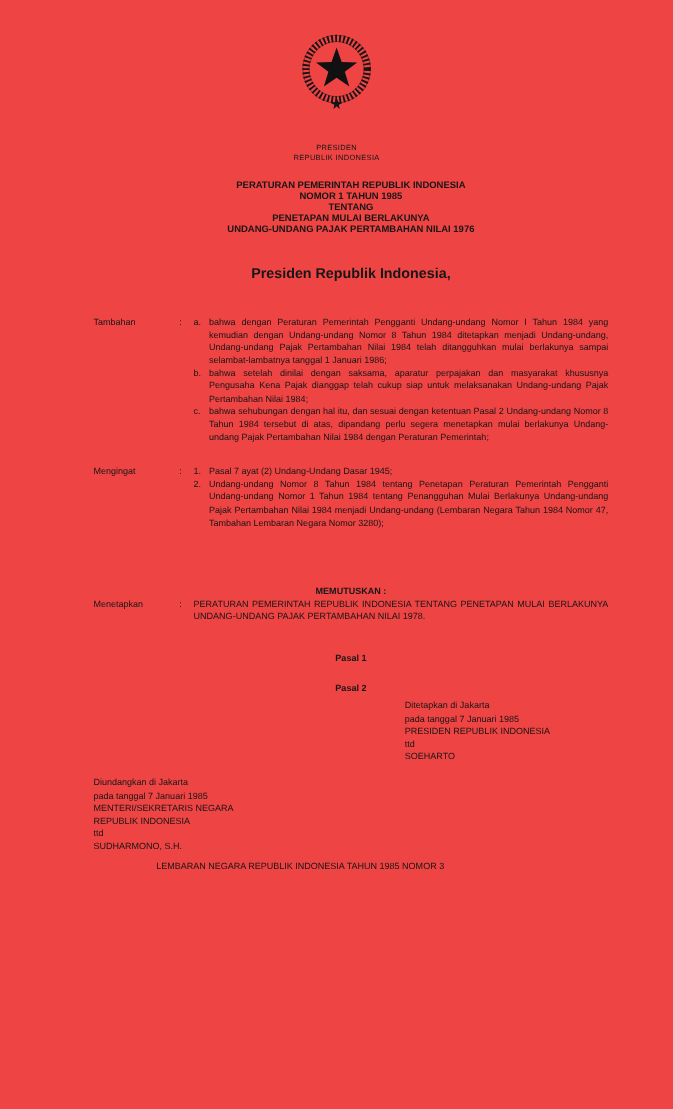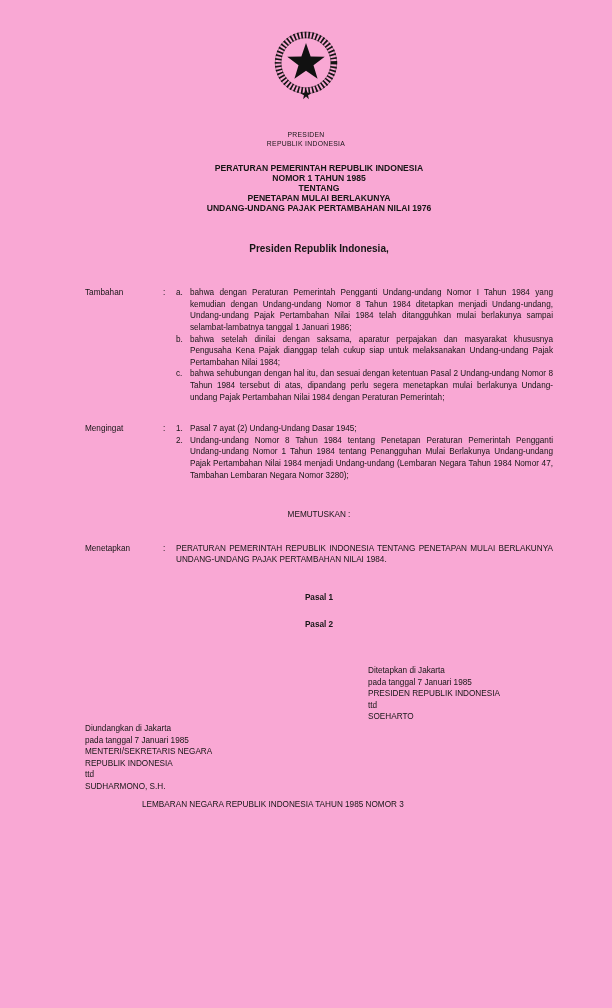--- a/index.html
+++ b/index.html
@@ -1,52 +1,52 @@
 <!DOCTYPE html>
 <html><head>
 <meta charset="utf-8">
 <style>
   * { margin: 0; padding: 0; box-sizing: border-box; }
   html, body { width: 612px; background: #ffffff; }
   body { height: 1008px; overflow: hidden; }
   .page {
     position: relative;
     width: 612px; height: 1008px;
-    background: #f9a8d4;
+    background: #ef4444;
     color: #161616;
     font-family: "Liberation Sans", sans-serif;
     font-size: 8.2px;
     line-height: 11.6px;
   }
   .emblem-wrap { padding-top: 26px; text-align: center; }
   .emblem-wrap svg { display: inline-block; }
   .agency { margin-top: 10px; text-align: center; font-size: 6.8px; line-height: 9.5px; letter-spacing: 0.3px; }
   .content { margin-left: 85px; margin-right: 59px; }
   .title-block { margin-top: 14px; text-align: center; font-weight: bold; font-size: 8.6px; line-height: 10.2px; }
-  .salutation { margin-top: 29px; text-align: center; font-weight: bold; font-size: 10px; }
+  .salutation { margin-top: 29px; text-align: center; font-weight: bold; font-size: 13px; }
   .clause { display: flex; align-items: flex-start; }
   .clause-menimbang { margin-top: 33px; }
   .clause-mengingat { margin-top: 20px; }
-  .clause-menetapkan { margin-top: 22px; }
+  .clause-menetapkan { }
   .clause-label { width: 78px; flex: none; }
   .clause-colon { width: 13px; flex: none; }
   .clause-body { flex: 1; }
   .li { display: flex; align-items: flex-start; }
   .li-marker { width: 14px; flex: none; }
   .li-text { flex: 1; text-align: justify; }
   .menetapkan-text { flex: 1; text-align: justify; }
   .center-head { text-align: center; }
-  .memutuskan { margin-top: 28px; }
+  .memutuskan { margin-top: 51px; font-weight: bold; }
   .pasal-head { font-weight: bold; }
   .pasal1-head { margin-top: 26px; }
   .pasal2-head { margin-top: 16px; }
   .para { margin-top: 8px; text-align: justify; }
   .para div { text-align: justify; }
-  .sig-right { margin-top: 34px; margin-left: 283px; }
-  .sig-left { margin-top: 0; }
+  .sig-right { margin-top: 4px; margin-left: 283px; }
+  .sig-left { margin-top: 12px; }
   .footer-line { margin-top: 6px; margin-left: 57px; }
 </style>
 </head>
 <body>
 
 <div class="page">
 
   <div class="emblem-wrap">
     <svg width="82" height="90" viewBox="0 0 100 108" aria-hidden="true">
       <circle cx="50" cy="44" r="34" fill="none" stroke="#141414" stroke-width="8" stroke-dasharray="2 2.4"></circle>
@@ -105,21 +105,21 @@
           <span class="li-text">Undang-undang Nomor 8 Tahun 1984 tentang Penetapan Peraturan Pemerintah Pengganti Undang-undang Nomor 1 Tahun 1984 tentang Penangguhan Mulai Berlakunya Undang-undang Pajak Pertambahan Nilai 1984 menjadi Undang-undang (Lembaran Negara Tahun 1984 Nomor 47, Tambahan Lembaran Negara Nomor 3280);</span>
         </div>
       </div>
     </div>
 
     <div class="center-head memutuskan">MEMUTUSKAN :</div>
 
     <div class="clause clause-menetapkan">
       <div class="clause-label">Menetapkan</div>
       <div class="clause-colon">:</div>
-      <div class="menetapkan-text">PERATURAN PEMERINTAH REPUBLIK INDONESIA TENTANG PENETAPAN MULAI BERLAKUNYA UNDANG-UNDANG PAJAK PERTAMBAHAN NILAI 1984.</div>
+      <div class="menetapkan-text">PERATURAN PEMERINTAH REPUBLIK INDONESIA TENTANG PENETAPAN MULAI BERLAKUNYA UNDANG-UNDANG PAJAK PERTAMBAHAN NILAI 1978.</div>
     </div>
 
     <div class="center-head pasal-head pasal1-head">Pasal 1</div>
 
     <div class="center-head pasal-head pasal2-head">Pasal 2</div>
 
     <div class="sig-right">
       <div>Ditetapkan di Jakarta</div>
       <div>pada tanggal 7 Januari 1985</div>
       <div>PRESIDEN REPUBLIK INDONESIA</div>

